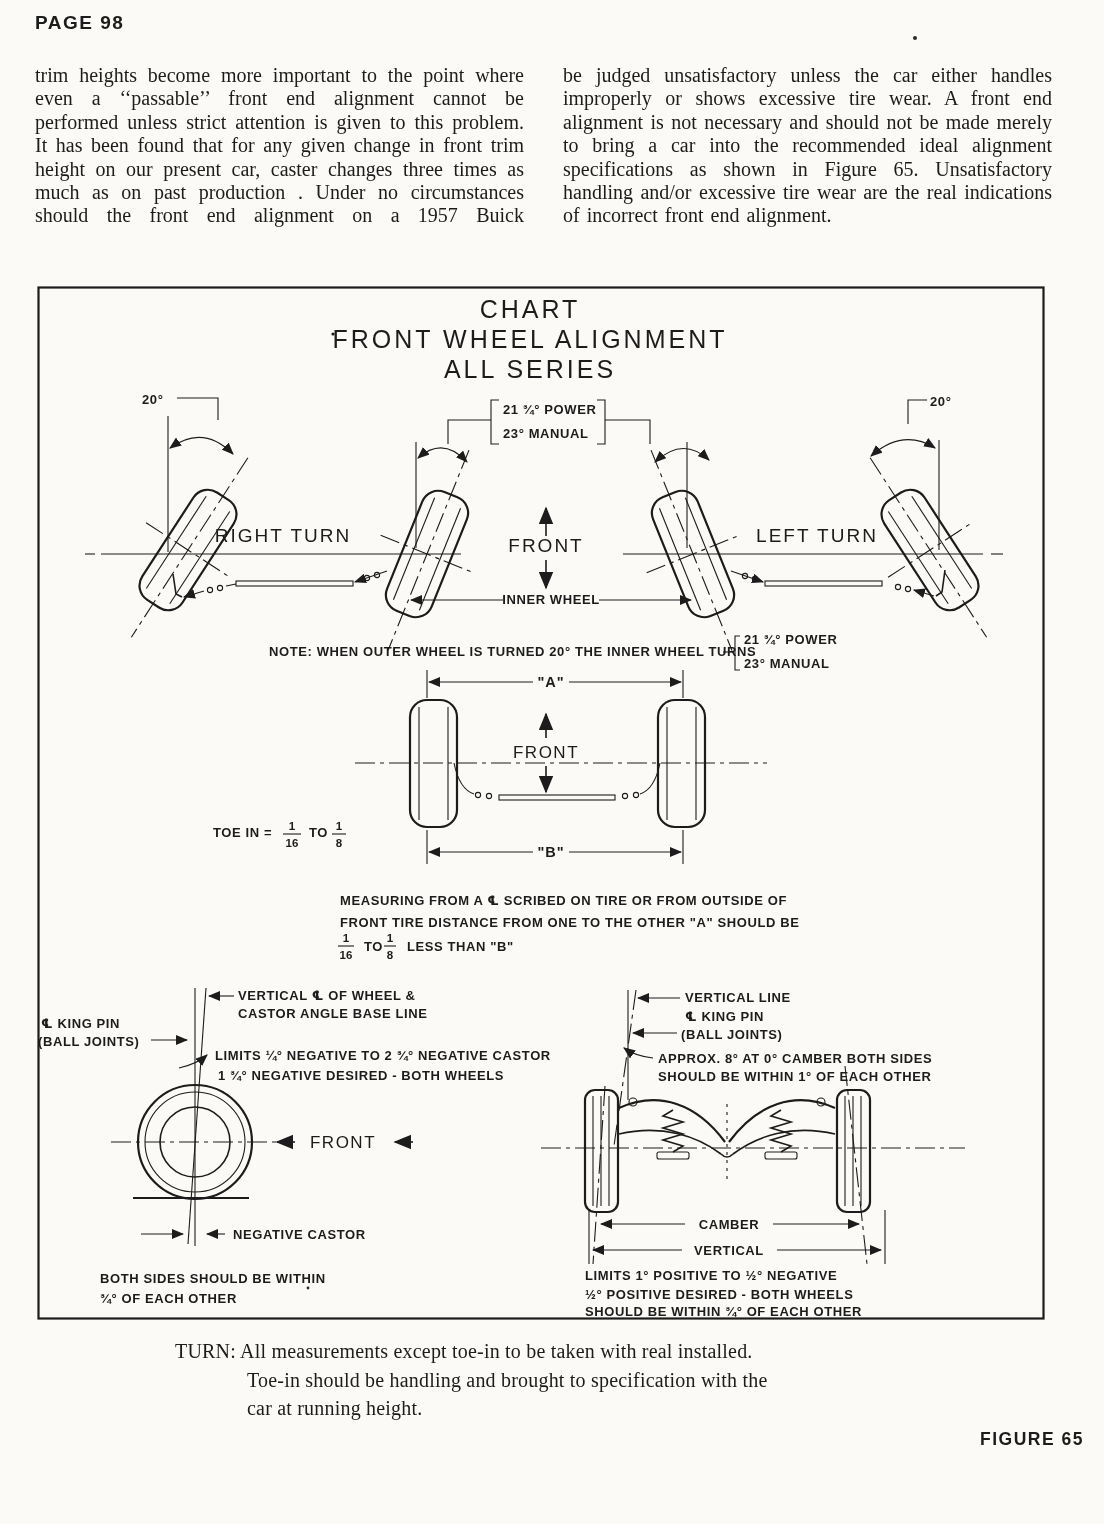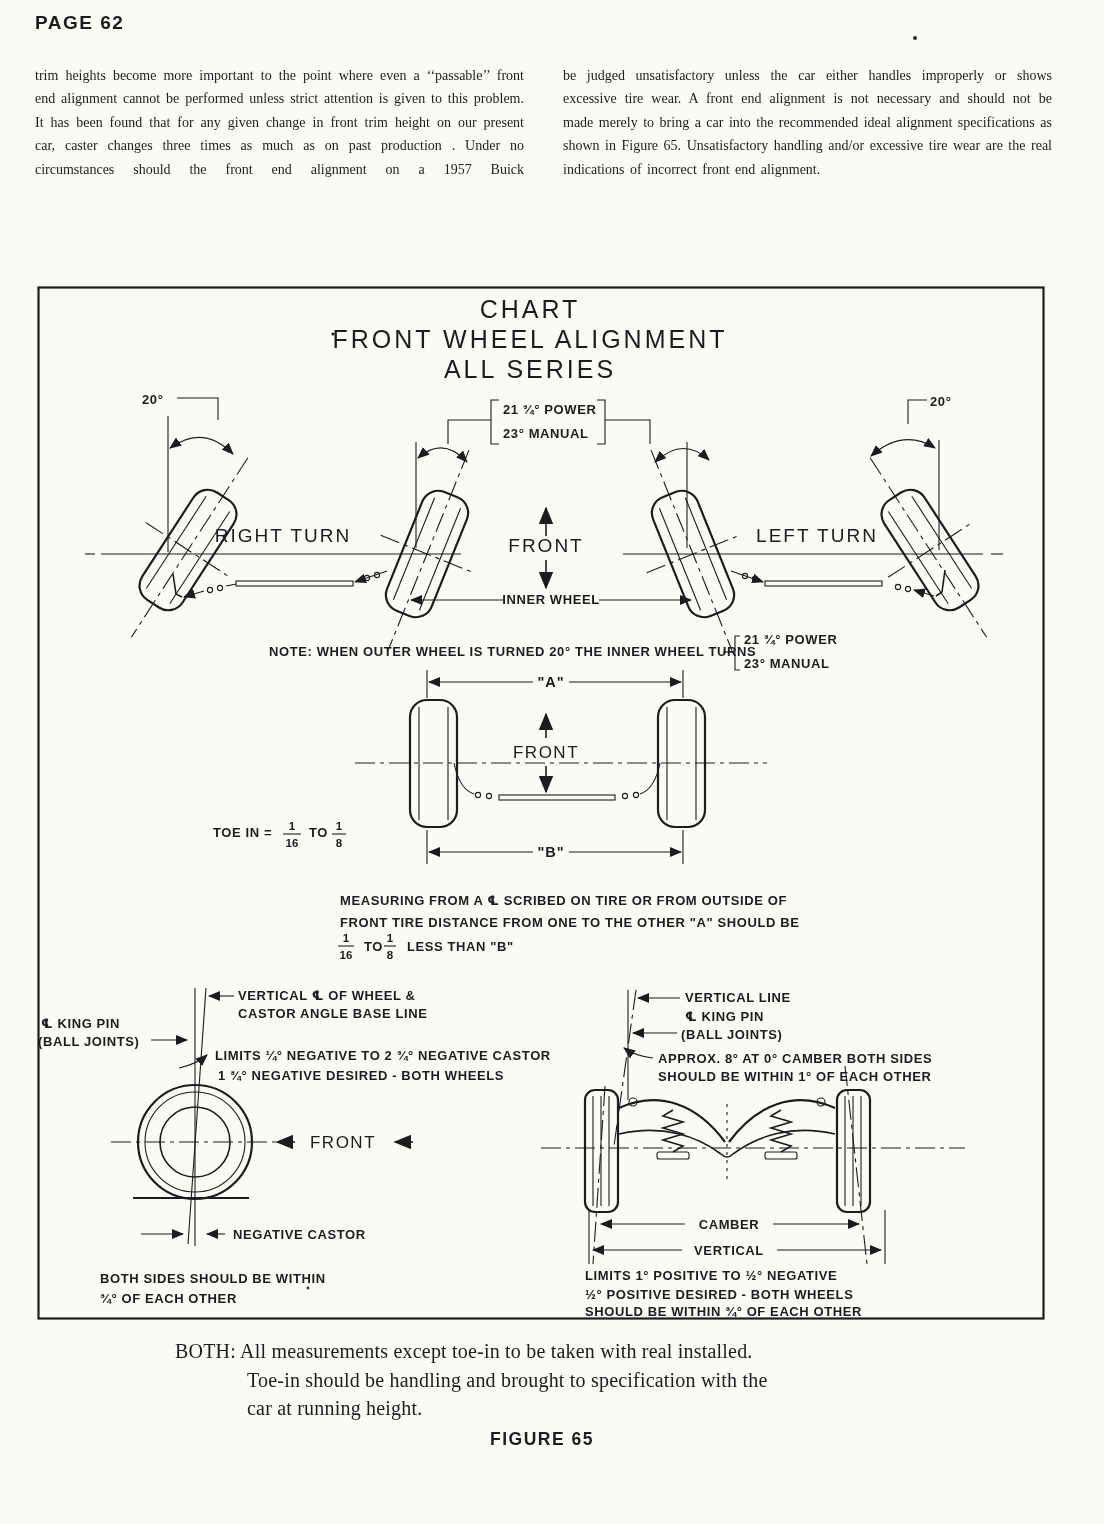--- a/index.html
+++ b/index.html
@@ -1,48 +1,48 @@
 <!DOCTYPE html>
 <html><head>
 <meta charset="utf-8">
 <style>
   html,body{margin:0;padding:0}
   body{width:1104px;height:1524px;position:relative;background:#fbfaf6;color:#1c1c1c;
        font-family:"Liberation Serif",serif;overflow:hidden}
   .page-num{position:absolute;left:35px;top:12px;font-family:"Liberation Sans",sans-serif;
        font-weight:bold;font-size:19px;letter-spacing:1.5px}
-  .col{position:absolute;top:64px;width:489px;font-size:14px;line-height:23.4px;
+  .col{position:absolute;top:64px;width:489px;font-size:20px;line-height:23.4px;
        text-align:justify;word-spacing:2px}
   .col-left{left:35px;text-align-last:justify}
   .col-right{left:563px}
   .u{text-decoration-thickness:1.6px;text-underline-offset:3.5px}
   svg.figure{position:absolute;left:37px;top:286px}
   svg text{fill:#1c1c1c;font-family:"Liberation Sans","DejaVu Sans",sans-serif}
   .ts-title{font-size:25px;letter-spacing:3px}
   .ts-big{font-size:19px;letter-spacing:2px}
   .ts-mid{font-size:17px;letter-spacing:1.5px}
   .ts-lab{font-size:13px;font-weight:bold;letter-spacing:.6px}
   .ts-dim{font-size:14.5px;font-weight:bold;letter-spacing:1px}
   .ts-frac{font-size:11.5px;font-weight:bold}
   .ln{stroke:#1c1c1c;fill:none;stroke-width:1.6}
   .thick{stroke-width:2.2}
   .thin{stroke-width:1.1}
   .dd{stroke-dasharray:20 5 4 5}
   .fn{position:absolute;font-size:20px;letter-spacing:.2px}
   .fn1{left:175px;top:1340px}
   .fn2{left:247px;top:1369px}
   .fn3{left:247px;top:1397px}
-  .fig-cap{position:absolute;left:0;top:1429px;width:1084px;text-align:center;
+  .fig-cap{position:absolute;left:0;top:1429px;width:1084px;text-align:right;
        font-family:"Liberation Sans",sans-serif;font-weight:bold;font-size:17.5px;letter-spacing:1.5px}
   .speck{position:absolute;width:4px;height:4px;border-radius:50%;background:#2a2a2a}
 </style>
 </head>
 <body>
 
-<div class="page-num">PAGE 62</div>
+<div class="page-num">PAGE 98</div>
 
 <div class="col col-left"><span>trim heights become more important to the point where even a ‘‘passable’’ front end alignment cannot be performed unless strict attention is given to this problem. It has been found that for any given change in front trim height on our present car, caster changes three times as much as on past production . </span><span class="u">Under no circumstances should the front end alignment on a 1957 Buick</span></div>
 
 <div class="col col-right"><span class="u">be judged unsatisfactory unless the car either handles improperly or shows excessive tire wear. </span><span>A front end alignment is not necessary and should not be made merely to bring a car into the recommended ideal alignment specifications as shown in Figure 65. </span><span class="u">Unsatisfactory handling and/or excessive tire wear are the real indications of incorrect front end alignment.</span></div>
 
 <svg class="figure" width="1010" height="1036" viewBox="0 0 1010 1036">
   <defs>
     <marker id="arE" markerWidth="11" markerHeight="9" refX="10" refY="4.5" orient="auto">
       <path d="M0,0 L11,4.5 L0,9 z" fill="#1c1c1c"></path>
     </marker>
@@ -319,19 +319,19 @@
       <line x1="740" y1="964" x2="844" y2="964" class="ln thin" marker-end="url(#arE)"></line>
       <text x="692" y="969" text-anchor="middle" class="ts-lab">VERTICAL</text>
     </g>
 
     <text x="548" y="994" class="ts-lab">LIMITS 1° POSITIVE TO ½° NEGATIVE</text>
     <text x="548" y="1013" class="ts-lab">½° POSITIVE DESIRED - BOTH WHEELS</text>
     <text x="548" y="1030" class="ts-lab">SHOULD BE WITHIN ¾° OF EACH OTHER</text>
   </g>
 </svg>
 
-<div class="fn fn1"><span>BOTH:</span> <span>All measurements except toe-in to be taken with real installed.</span></div>
+<div class="fn fn1"><span>TURN:</span> <span>All measurements except toe-in to be taken with real installed.</span></div>
 <div class="fn fn2">Toe-in should be handling and brought to specification with the</div>
 <div class="fn fn3">car at running height.</div>
 
 <div class="fig-cap">FIGURE 65</div>
 
 <div class="speck" style="left:913px;top:36px"></div>
 
 </body></html>

